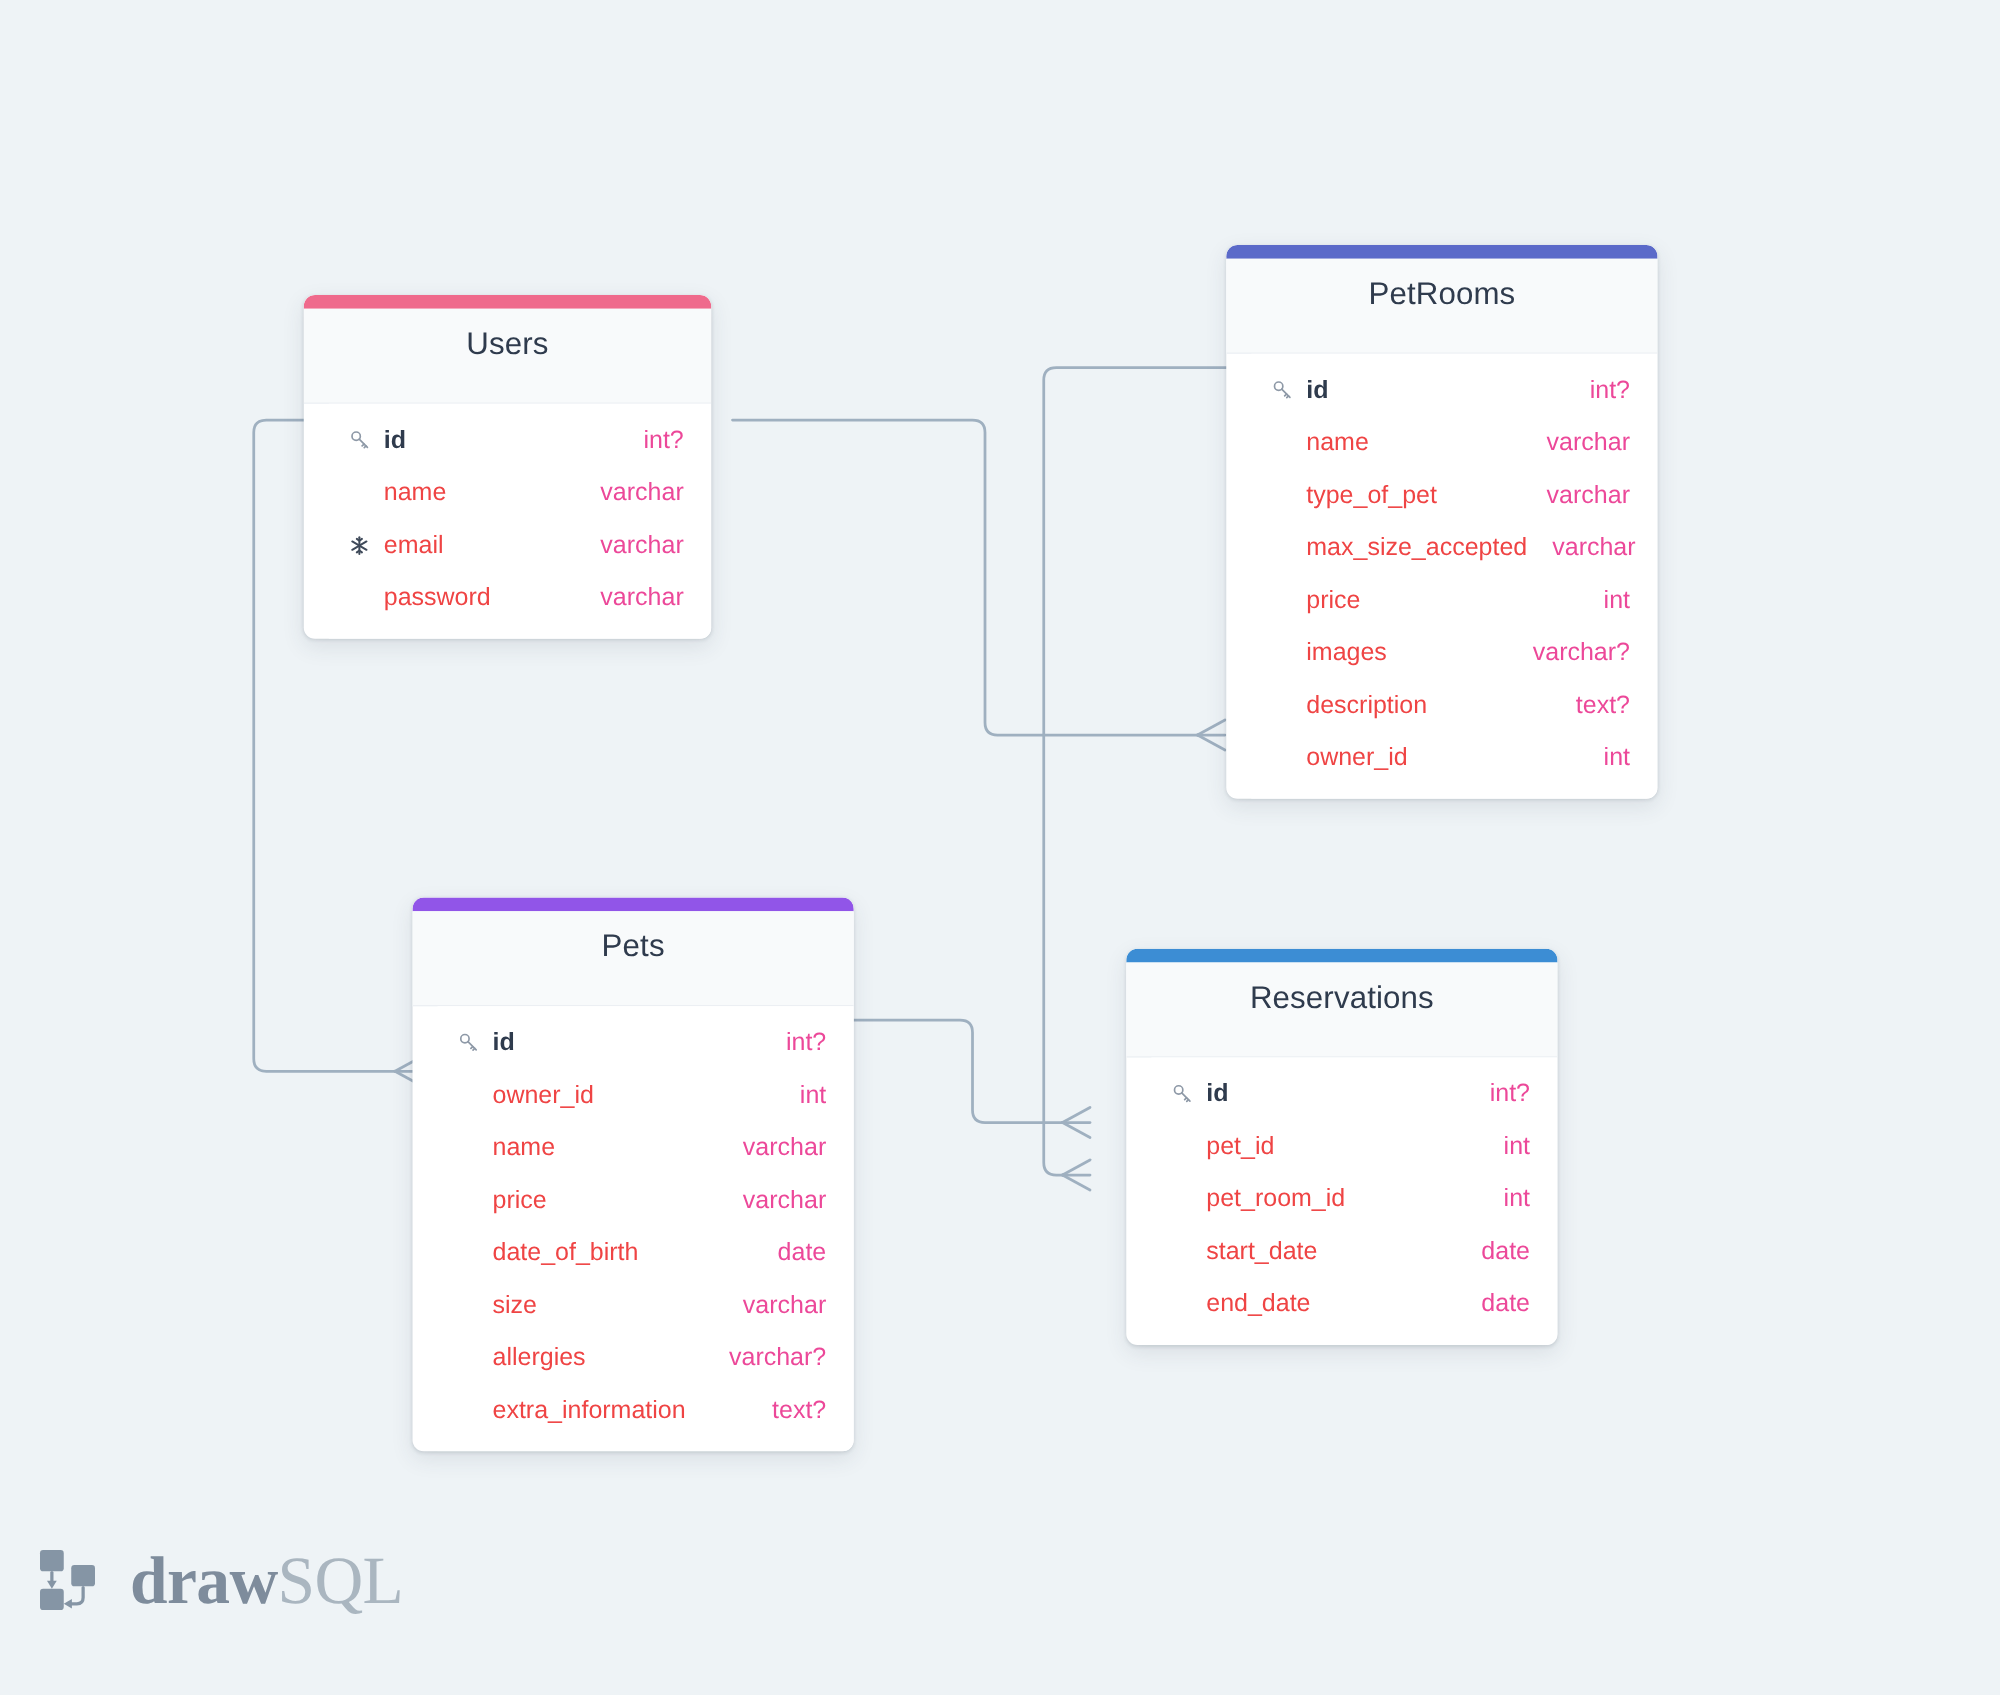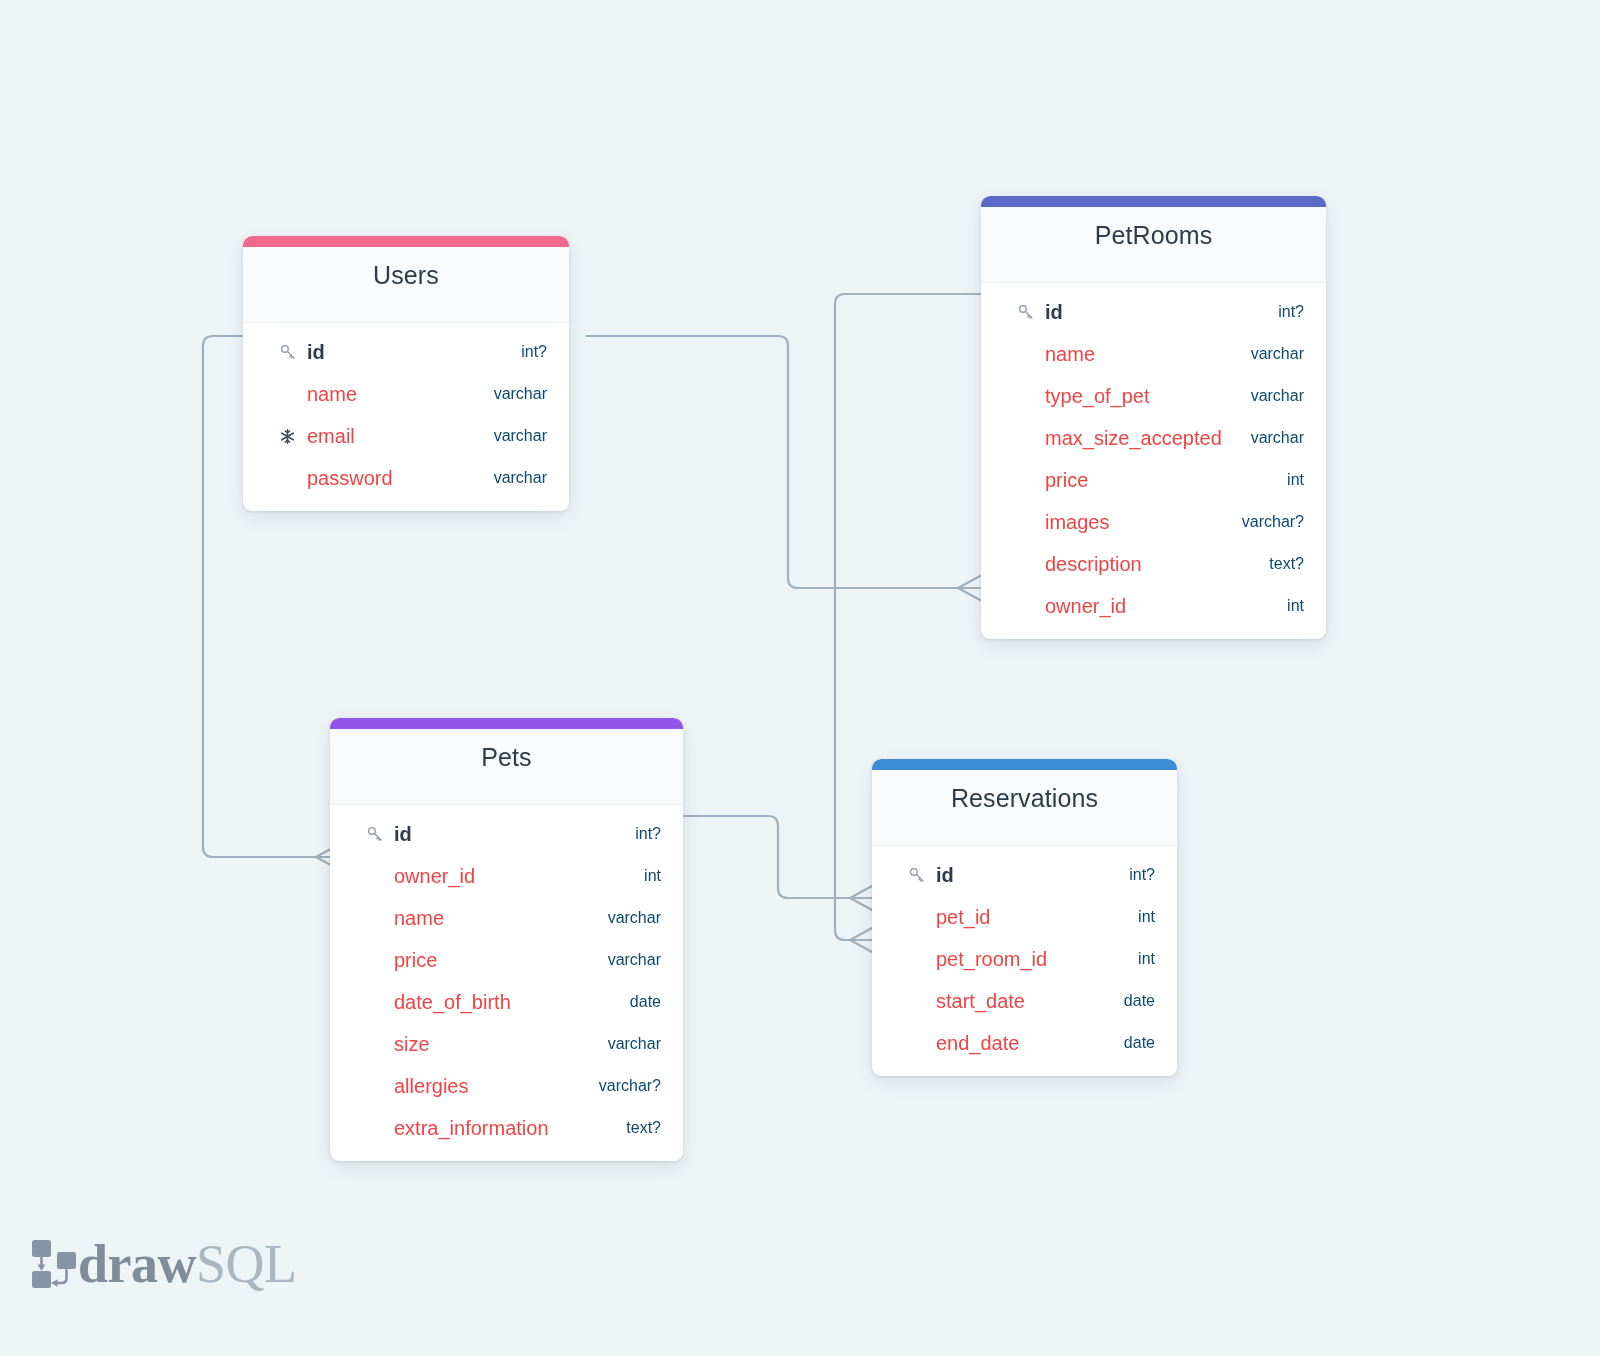--- a/index.html
+++ b/index.html
@@ -94,34 +94,34 @@
     color: #ef4444;
     white-space: nowrap;
   }
 
   .col-name.pk {
     font-weight: 700;
     color: #2f3b4d;
   }
 
   .col-type {
-    font-size: 16px;
-    color: #0c4a6e;
+    font-size: 20px;
+    color: #ec4899;
     white-space: nowrap;
     margin-left: 14px;
   }
 
   
   #logo {
     position: absolute;
     left: 30px;
     top: 1237px;
     display: flex;
     align-items: center;
-    gap: 0;
+    gap: 26px;
     z-index: 3;
     justify-content: center;
   }
 
   #logo .mark { display: block; }
 
   #logo .wordmark {
     font-family: "Liberation Serif", "DejaVu Serif", serif;
     font-size: 54px;
     line-height: 1;
@@ -319,21 +319,21 @@
             <span class="col-name">allergies</span>
             <span class="col-type">varchar?</span>
           </div>
           <div class="col-row">
             <span class="col-icon"></span>
             <span class="col-name">extra_information</span>
             <span class="col-type">text?</span>
           </div>
         </div>
       </div>
-      <div class="table-card" style="left: 872px; top: 759px; width: 305px;">
+      <div class="table-card" style="left: 901px; top: 759px; width: 345px;">
         <div class="accent-bar" style="background: rgb(60, 141, 212);"></div>
         <div class="table-title">Reservations</div>
         <div class="col-list">
           <div class="col-row">
             <span class="col-icon">
               <svg width="18" height="18" viewBox="0 0 20 20" fill="none" stroke="#8e99a7" stroke-width="1.5" stroke-linecap="round" stroke-linejoin="round">
                 <circle cx="6.6" cy="6.6" r="3.7"></circle>
                 <path d="M9.3,9.3 L16.6,16.6"></path>
                 <path d="M13.6,13.6 L11.9,15.3"></path>
                 <path d="M15.3,15.3 L13.8,16.8"></path>

